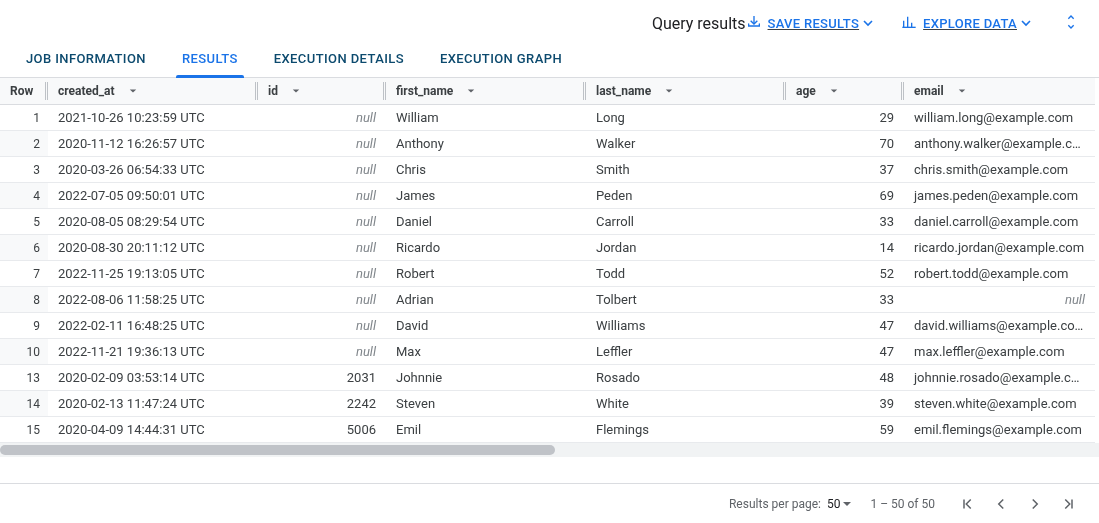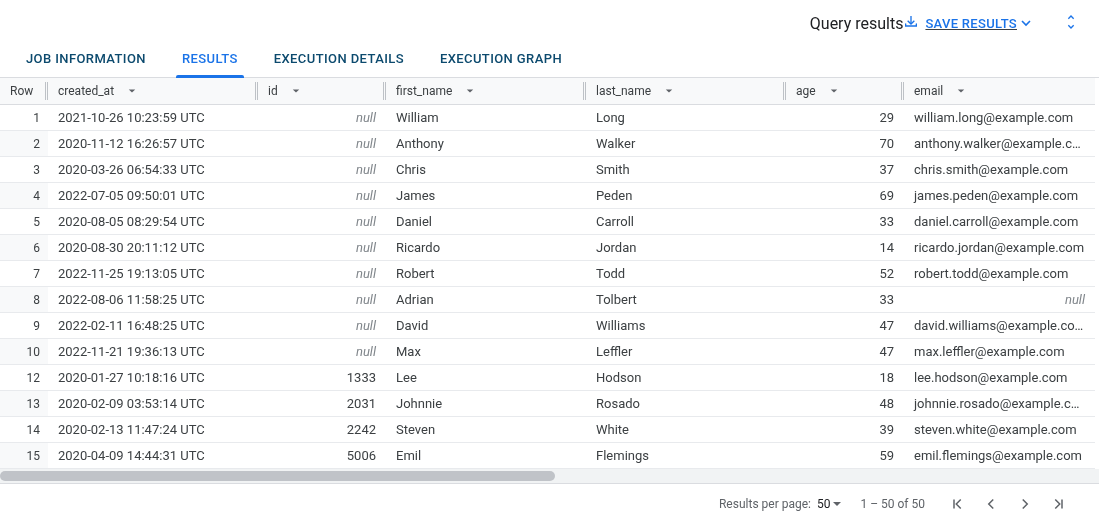--- a/index.html
+++ b/index.html
@@ -90,21 +90,21 @@
   }
   col.row-col { width: 48px; }
   col.created-col { width: 210px; }
   col.id-col { width: 128px; }
   col.fn-col { width: 200px; }
   col.ln-col { width: 200px; }
   col.age-col { width: 118px; }
   col.email-col { width: 191px; }
   thead th {
     background: #f8f9fa;
-    font-weight: 400;
+    font-weight: 700;
     color: #3c4043;
     font-size: 12px;
     text-align: left;
     padding: 6px 10px;
     border-bottom: 1px solid #dadce0;
     position: relative;
     height: 24px;
   }
   thead th.row-h { text-align: left; }
   thead th .resize {
@@ -165,21 +165,21 @@
     border-radius:5px;
   }
   .footer {
     position: absolute;
     bottom: 0; left: 0; right: 0;
     height: 40px;
     border-top: 1px solid #dadce0;
     display: flex;
     align-items: center;
     justify-content: flex-end;
-    padding-right: 26px;
+    padding-right: 16px;
     background: #fff;
     color: #5f6368;
     font-size: 12px;
     gap: 18px;
   }
   .footer .pp { display:flex; align-items:center; gap:6px; }
   .footer .pp .val { color:#202124; display:flex; align-items:center; gap:2px; cursor:pointer; }
   .footer .nav { display:flex; align-items:center; gap:6px; }
   .footer .nav .btn { padding:5px; color:#5f6368; cursor:pointer; display:flex; }
 </style>
@@ -191,20 +191,36 @@
   <div class="actions">
     <div class="action-btn">
       <span>
         <svg width="16" height="16" viewBox="0 0 24 24" fill="none" stroke="#1a73e8" stroke-width="2">
             <path d="M12 3v12"></path>
             <path d="M7 10l5 5 5-5"></path>
             <path d="M4 15v3h16v-3" stroke-linecap="round"></path>
           </svg>
       </span>
       <span>SAVE RESULTS</span>
+      <span>
+        <svg class="dropdown" width="10" height="10" viewBox="0 0 10 10">
+            <path d="M1 3l4 4 4-4" fill="none" stroke="#1a73e8" stroke-width="1.6"></path>
+          </svg>
+      </span>
+    </div>
+    <div class="action-btn">
+      <span>
+        <svg width="16" height="16" viewBox="0 0 24 24" fill="none" stroke="#1a73e8" stroke-width="2">
+            <path d="M4 20V10"></path>
+            <path d="M10 20V4"></path>
+            <path d="M16 20v-7"></path>
+            <path d="M2 20h20"></path>
+          </svg>
+      </span>
+      <span>EXPLORE DATA</span>
       <span>
         <svg class="dropdown" width="10" height="10" viewBox="0 0 10 10">
             <path d="M1 3l4 4 4-4" fill="none" stroke="#1a73e8" stroke-width="1.6"></path>
           </svg>
       </span>
     </div>
     <div class="expand-btn">
       <svg width="16" height="16" viewBox="0 0 24 24" fill="none" stroke="#1a73e8" stroke-width="2">
           <path d="M8 7l4-4 4 4"></path>
           <path d="M8 17l4 4 4-4"></path>
@@ -408,29 +424,20 @@
           <td>2022-11-21 19:36:13 UTC</td>
           <td class="num">
             <span class="null">null</span>
           </td>
           <td>Max</td>
           <td>Leffler</td>
           <td class="num">47</td>
           <td>max.leffler@example.com</td>
         </tr>
         <tr>
-          <td class="row-num">12</td>
-          <td>2020-01-27 10:18:16 UTC</td>
-          <td class="num">1333</td>
-          <td>Lee</td>
-          <td>Hodson</td>
-          <td class="num">18</td>
-          <td>lee.hodson@example.com</td>
-        </tr>
-        <tr>
           <td class="row-num">13</td>
           <td>2020-02-09 03:53:14 UTC</td>
           <td class="num">2031</td>
           <td>Johnnie</td>
           <td>Rosado</td>
           <td class="num">48</td>
           <td>johnnie.rosado@example.com</td>
         </tr>
         <tr>
           <td class="row-num">14</td>

